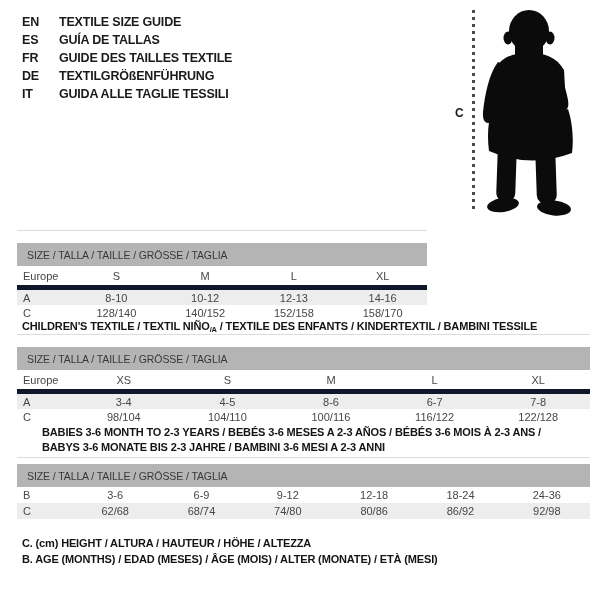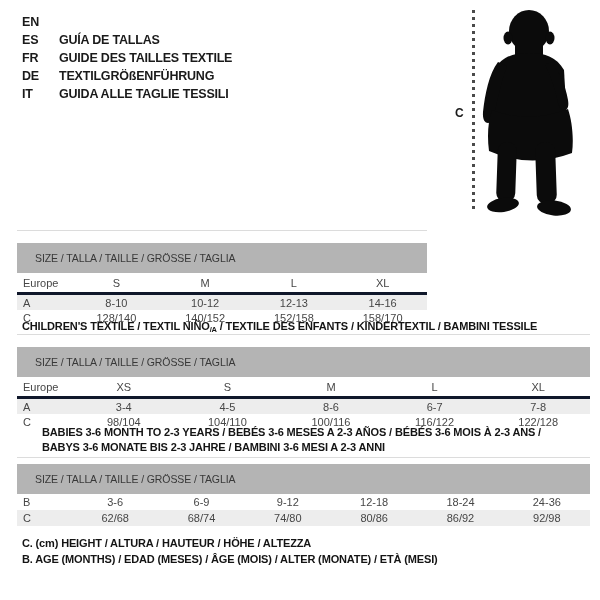--- a/index.html
+++ b/index.html
@@ -23,43 +23,44 @@
 
   
   .section-title { position:absolute; left:22px; font-weight:bold; font-size:11px;
     color:#141414; letter-spacing:-0.15px; white-space:nowrap; line-height:12px; }
   .two-line { line-height:15px;margin-left:20px; }
   .sub { font-size:7.5px; vertical-align:-2px; }
   .rule { position:absolute; height:1px; background:#dcdcdc; }
 
   
   .size-table { position:absolute; font-size:11px; color:#464646; }
-  .band { height:30px; background:#b4b4b4; display:flex; align-items:center;
-    padding-left:18px; font-size:10.5px; color:#383838; letter-spacing:-0.1px; }
+  .band { height:23px; background:#b4b4b4; display:flex; align-items:center;
+    padding-left:10px; font-size:10.5px; color:#383838; letter-spacing:-0.1px; }
   .trow { display:flex; align-items:center; }
-  .size-row { height:19px; border-bottom:3px solid #0f172a; }
+  .size-row { height:19px; border-bottom:5px solid #0f172a; }
   .data-row { height:15px; }
   .tall { height:16px; }
   .shaded { background:#ededed; }
   .lcell { width:55px; padding-left:6px; box-sizing:border-box; }
   .cell { flex:1; text-align:center; }
 
   
   .legend { position:absolute; left:22px; top:537px; }
   .legend-line { height:16px; font-weight:bold; font-size:11px; color:#141414;
     letter-spacing:-0.15px; white-space:nowrap; }
 </style>
 </head>
 <body>
 
 <div class="page">
 
   <div class="lang-block">
     <div class="lang-row">
       <span class="lang-code">EN</span>
+      <span>TEXTILE SIZE GUIDE</span>
     </div>
     <div class="lang-row">
       <span class="lang-code">ES</span>
       <span>GUÍA DE TALLAS</span>
     </div>
     <div class="lang-row">
       <span class="lang-code">FR</span>
       <span>GUIDE DES TAILLES TEXTILE</span>
     </div>
     <div class="lang-row">

